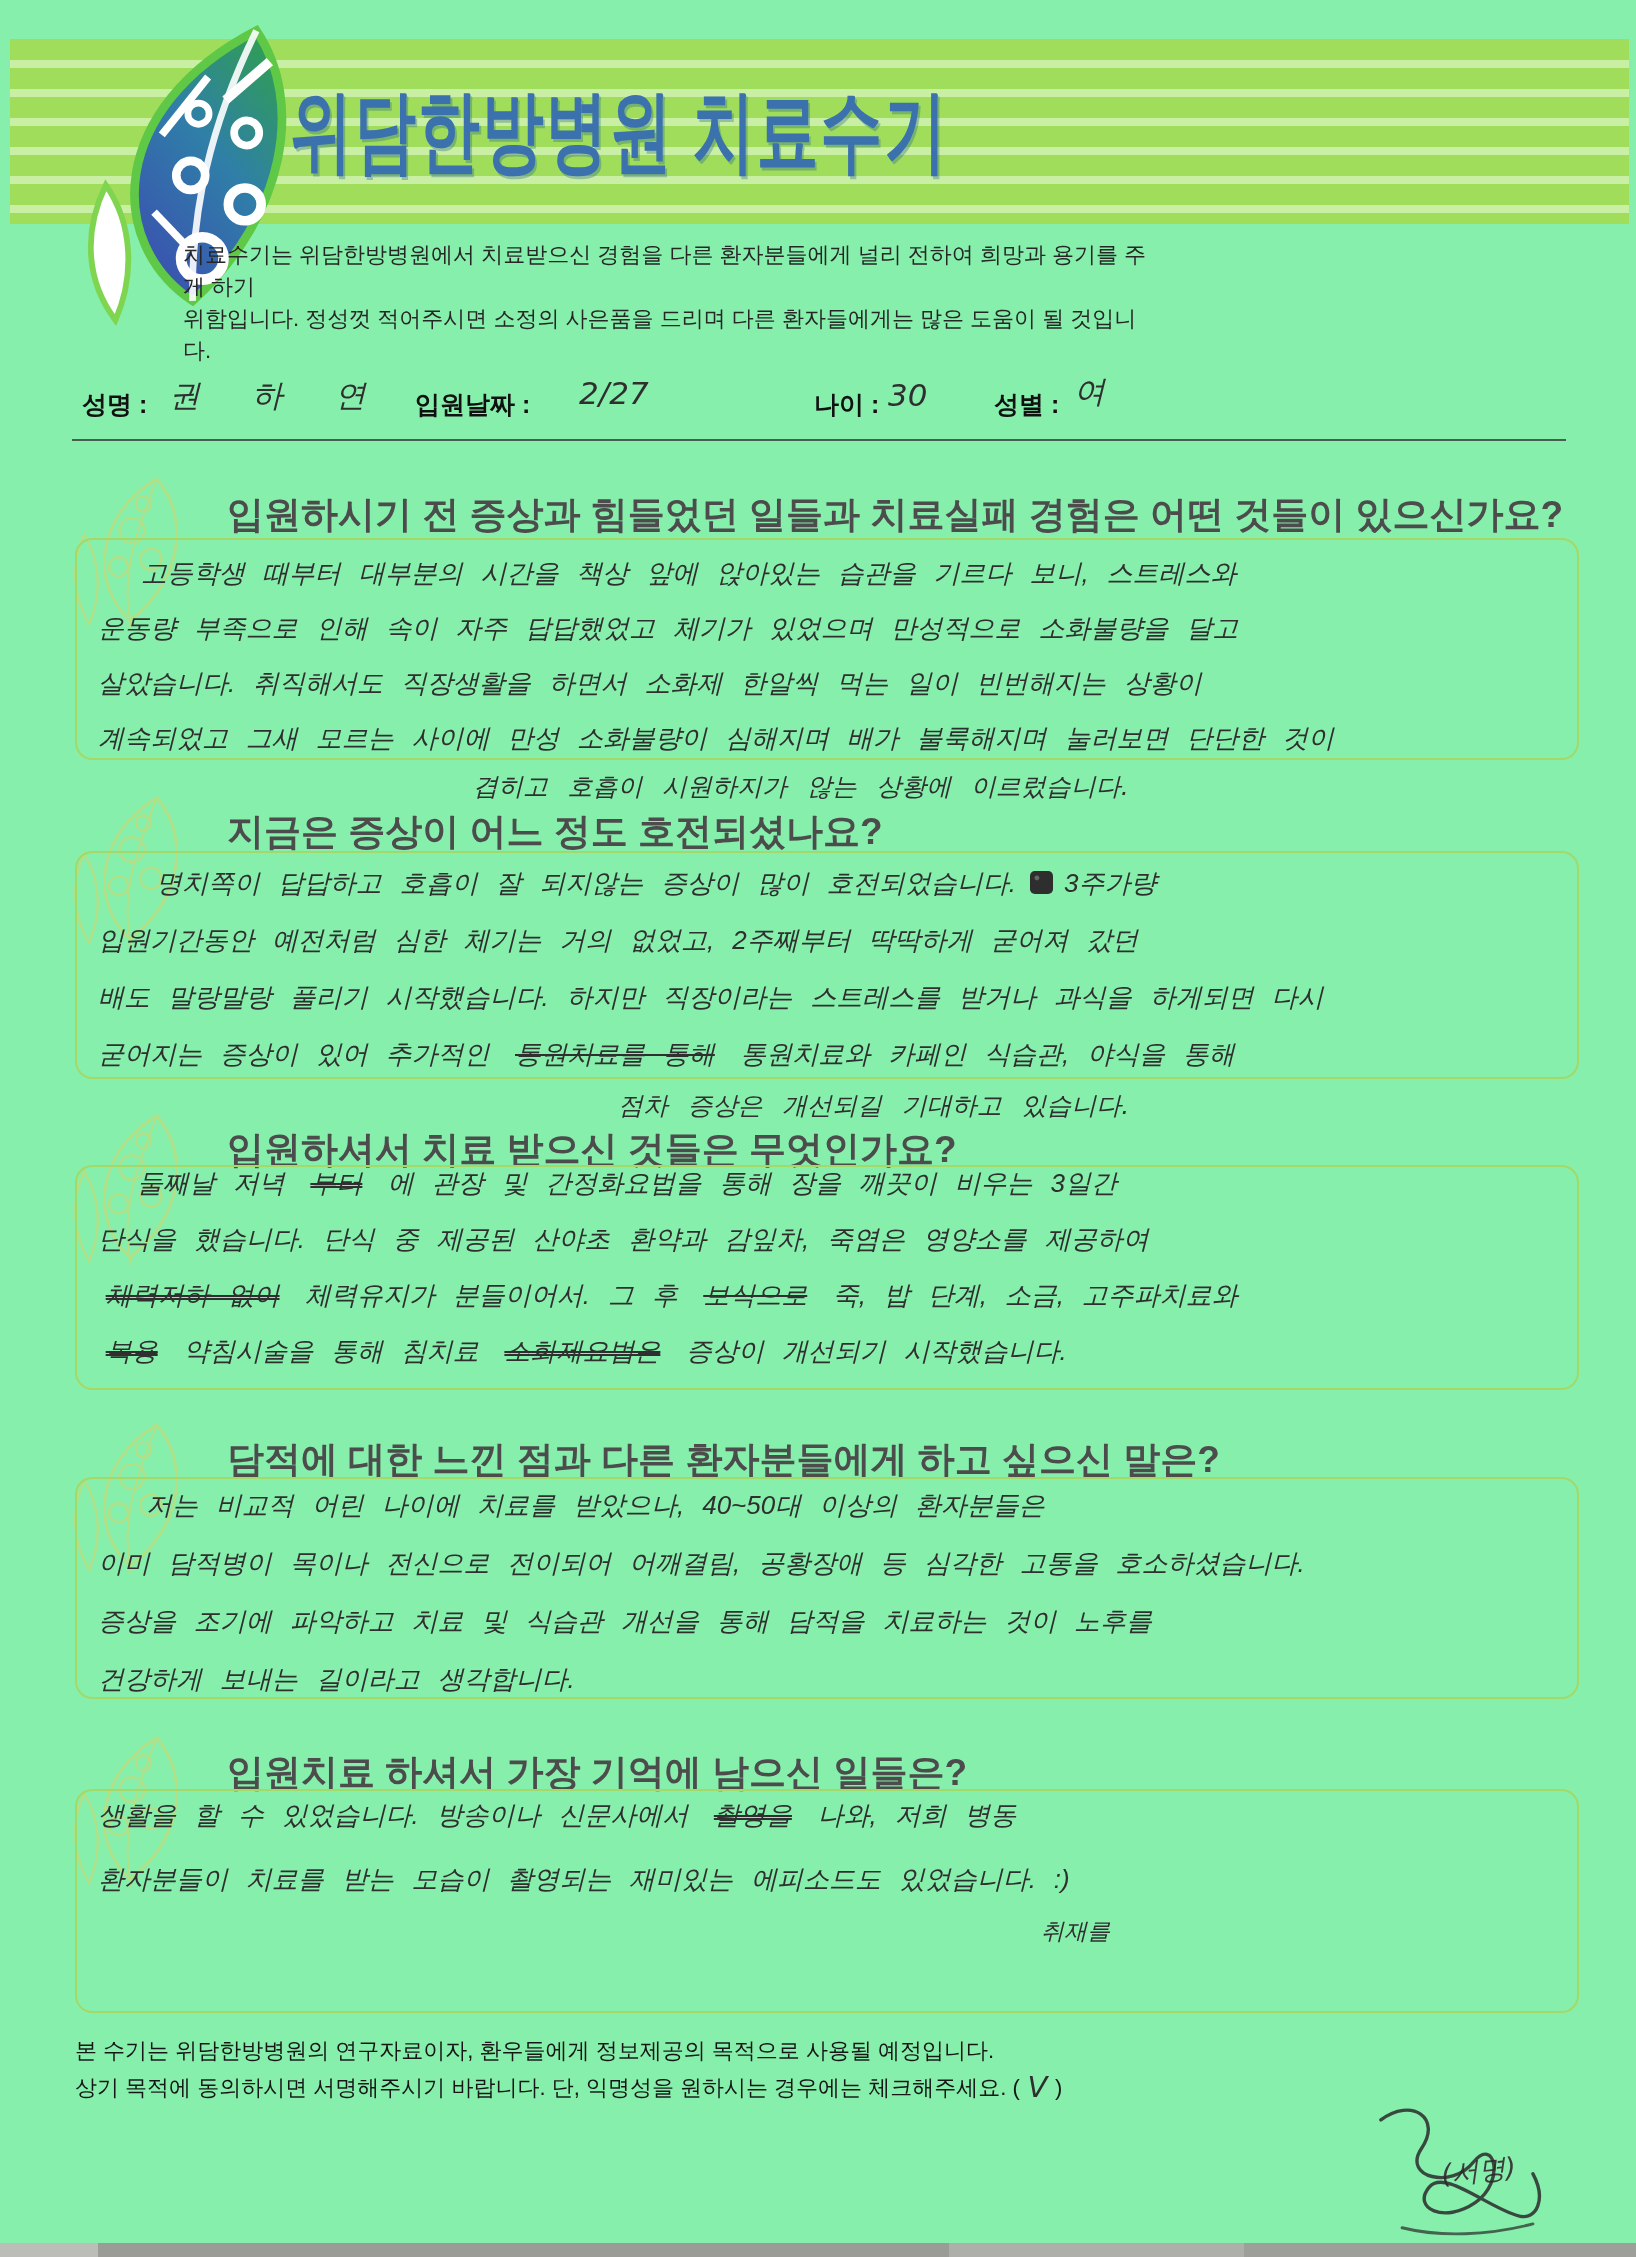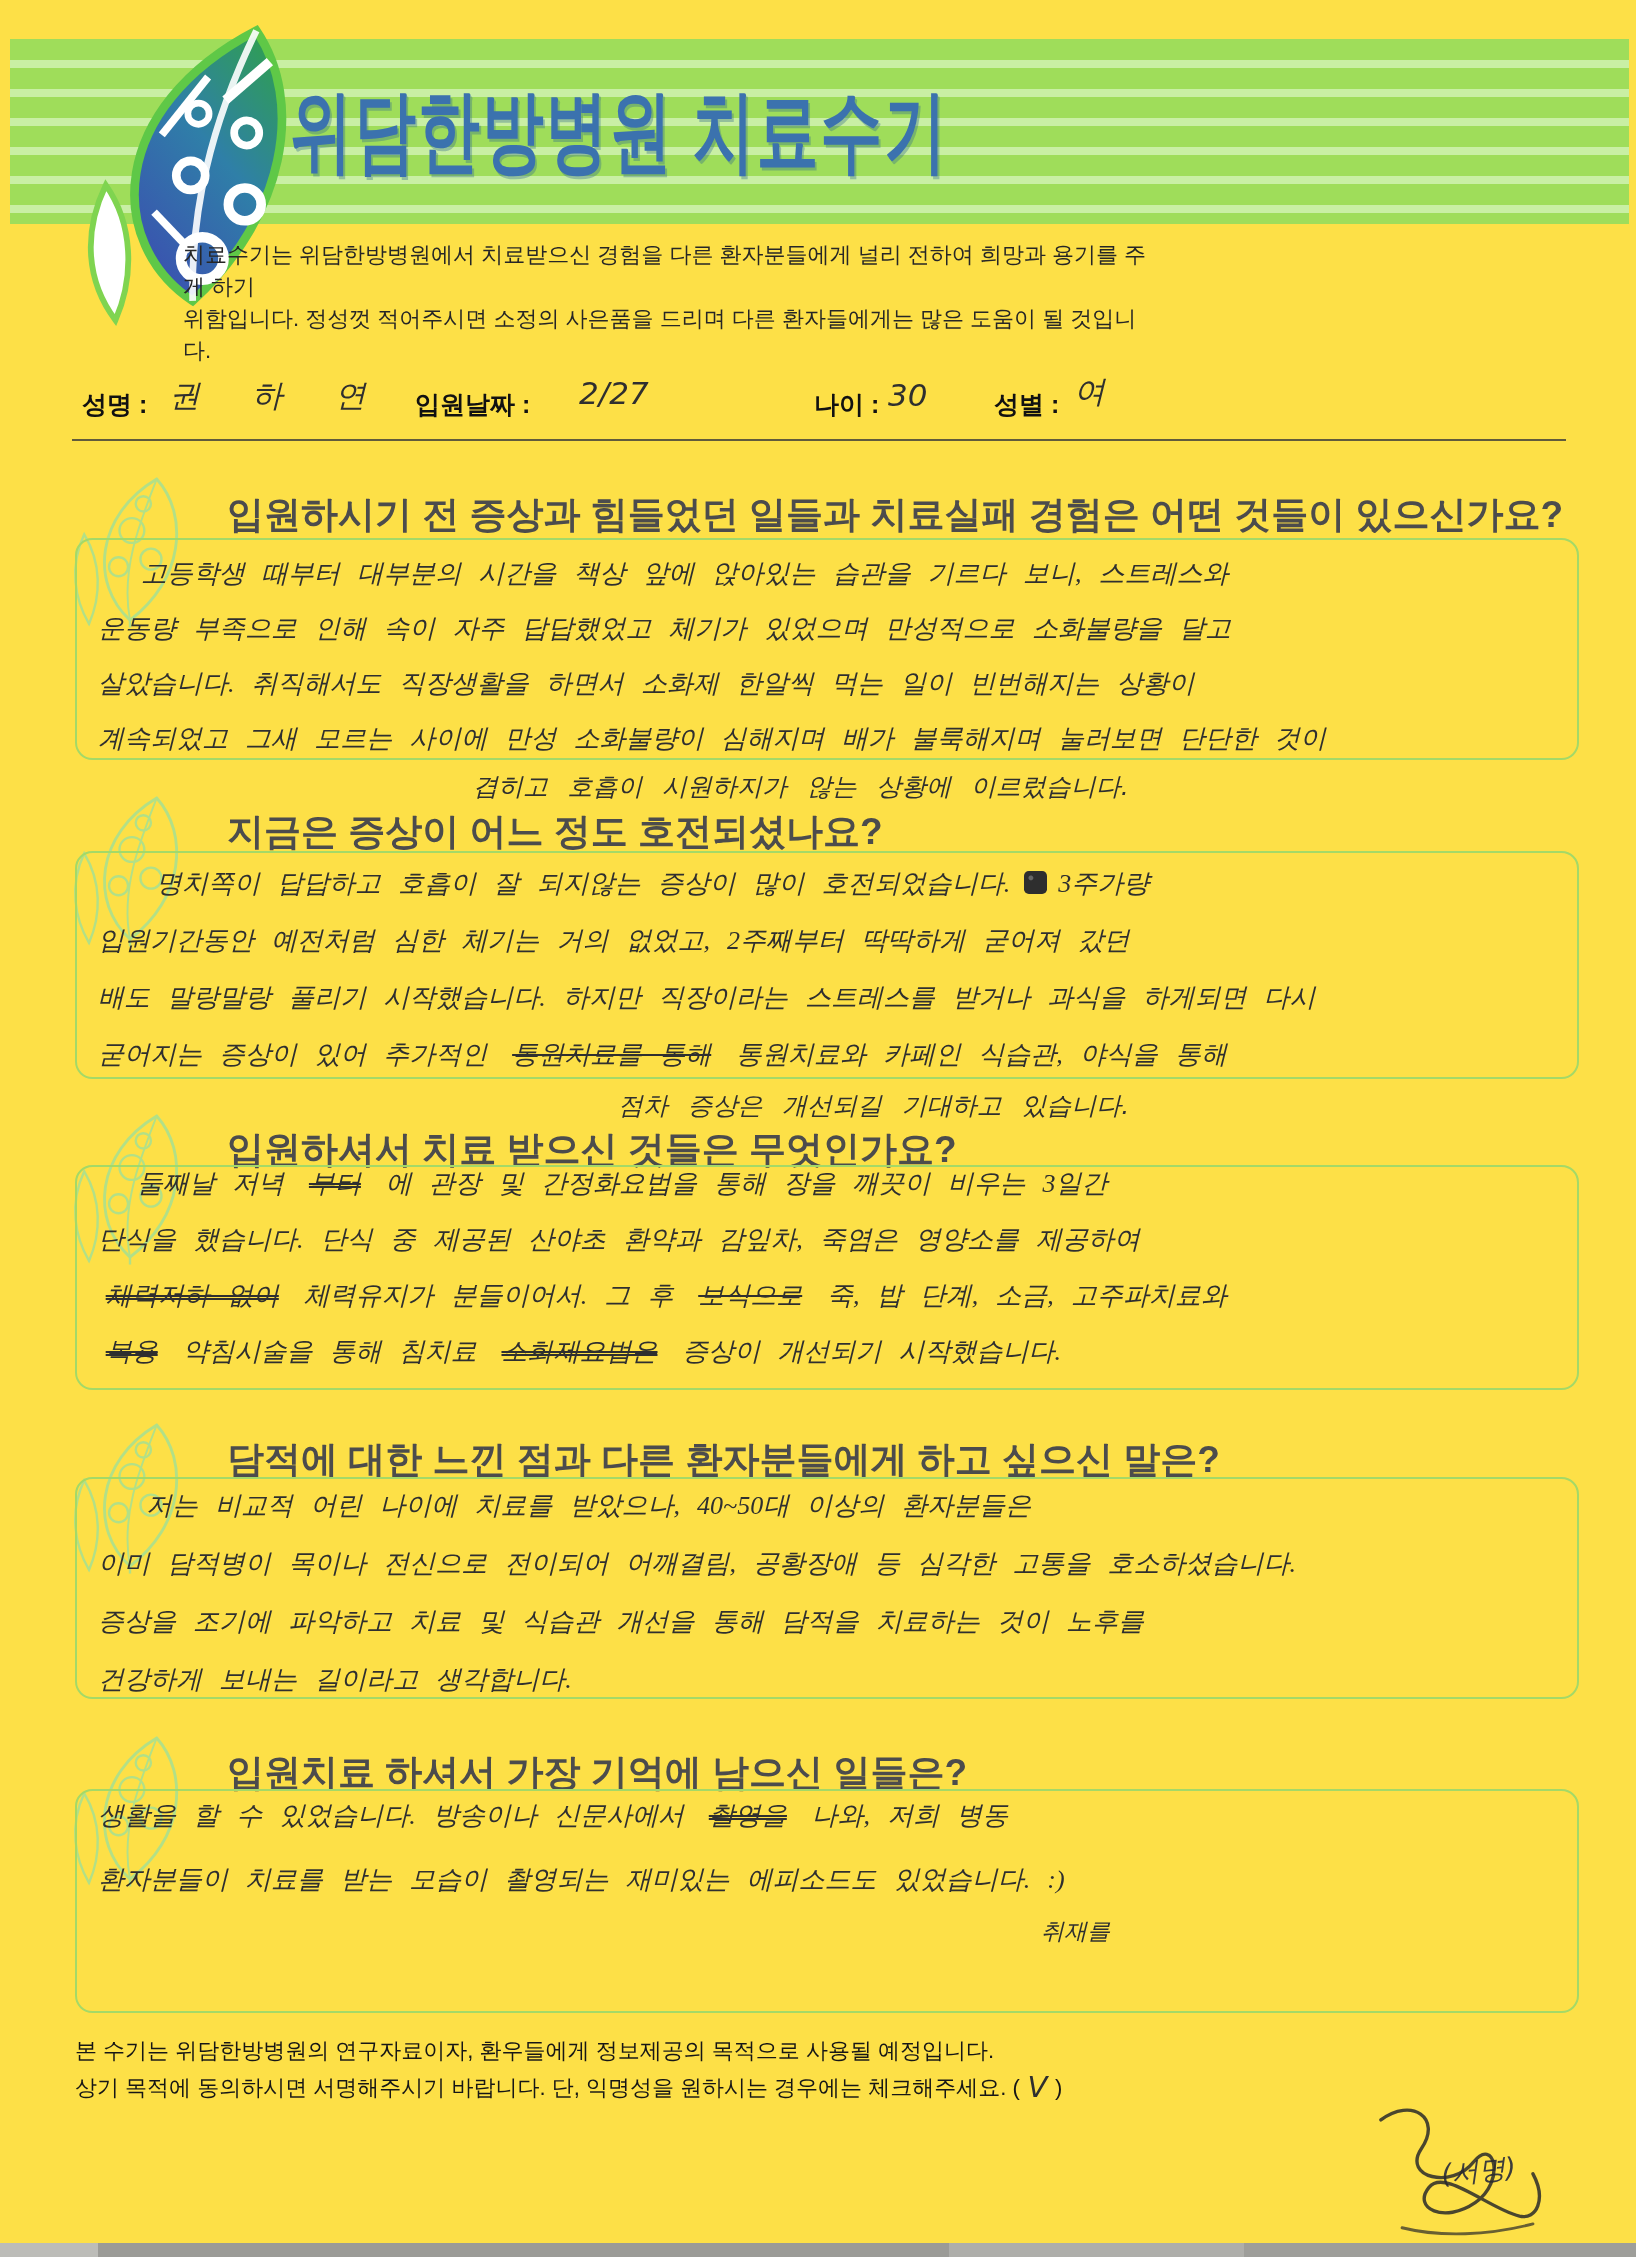--- a/index.html
+++ b/index.html
@@ -1,16 +1,16 @@
 <!DOCTYPE html>
 <html><head>
 <meta charset="utf-8">
 <style>
   html,body{margin:0;padding:0;background:#d8d8d4;}
-  .page{position:relative;width:1637px;height:2257px;background:#fde047;overflow:hidden;
+  .page{position:relative;width:1637px;height:2257px;background:#86efac;overflow:hidden;
         font-family:"Liberation Sans",sans-serif;}
 
   
   .banner{position:absolute;left:9.7px;top:39px;width:1619px;height:185px;
           background:repeating-linear-gradient(180deg,#9fdd5a 0 21px,#c9efa4 21px 29px);}
   .logo{position:absolute;left:46px;top:19.3px;}
   .title{position:absolute;left:290px;top:71px;font-size:62px;font-weight:bold;letter-spacing:1.9px;
          color:#3b72ae;transform:scaleY(1.45);transform-origin:left top;
          text-shadow:1.9px 1.9px 0 rgba(46,104,140,.35);white-space:nowrap;}
   .intro{position:absolute;left:183px;top:239px;width:966px;font-size:22px;line-height:32px;
@@ -21,21 +21,21 @@
   .hand{font-family:"DejaVu Sans",sans-serif;font-style:italic;color:#2f2f2f;}
   .pval{position:absolute;font-size:31px;white-space:nowrap;}
   .rule{position:absolute;left:72px;top:439px;width:1494px;height:1.9px;background:#3a3a3a;opacity:.8;}
 
   
   .leafmark{position:absolute;}
   .qtitle{position:absolute;font-size:37px;font-weight:bold;color:#4c4c4c;white-space:nowrap;}
   .qbox{position:absolute;left:75px;width:1504px;border:2.9px solid #a4d967;border-radius:17.4px;
         box-sizing:border-box;padding:0 9.7px 0 21px;}
   .hl{font-size:26px;line-height:33px;margin-bottom:var(--gap,23px);white-space:nowrap;
-      font-family:Liberation Serif, serif;font-style:italic;color:#2f2f2f;word-spacing:10.6px;}
+      font-family:Liberation Sans, sans-serif;font-style:italic;color:#2f2f2f;word-spacing:10.6px;}
   .strike{text-decoration:line-through;text-decoration-thickness:2.4px;margin:0 7.7px;}
   .strike2x{text-decoration-line:line-through;text-decoration-style:double;margin:0 7.7px;}
   .ov{position:absolute;font-size:25px;white-space:nowrap;word-spacing:11.6px;}
   .stamp{display:inline-block;width:23px;height:23px;margin:0 11.6px -2.9px 13.5px;border-radius:4.8px;
          background:radial-gradient(circle at 30% 30%,#666 1.9px,#2e2e2e 2.9px);}
   .corr{position:absolute;font-size:23px;}
 
   
   .footer{position:absolute;left:75px;top:2033px;font-size:22px;line-height:36px;color:#161616;}
   .chk{font-size:29px;margin:0 7.7px;vertical-align:-1.9px;}

